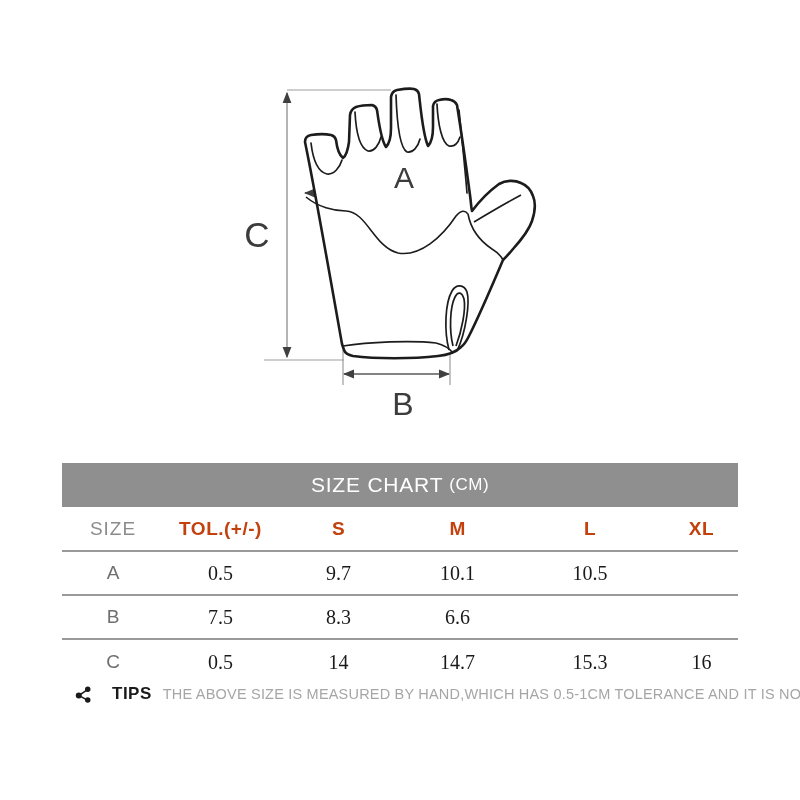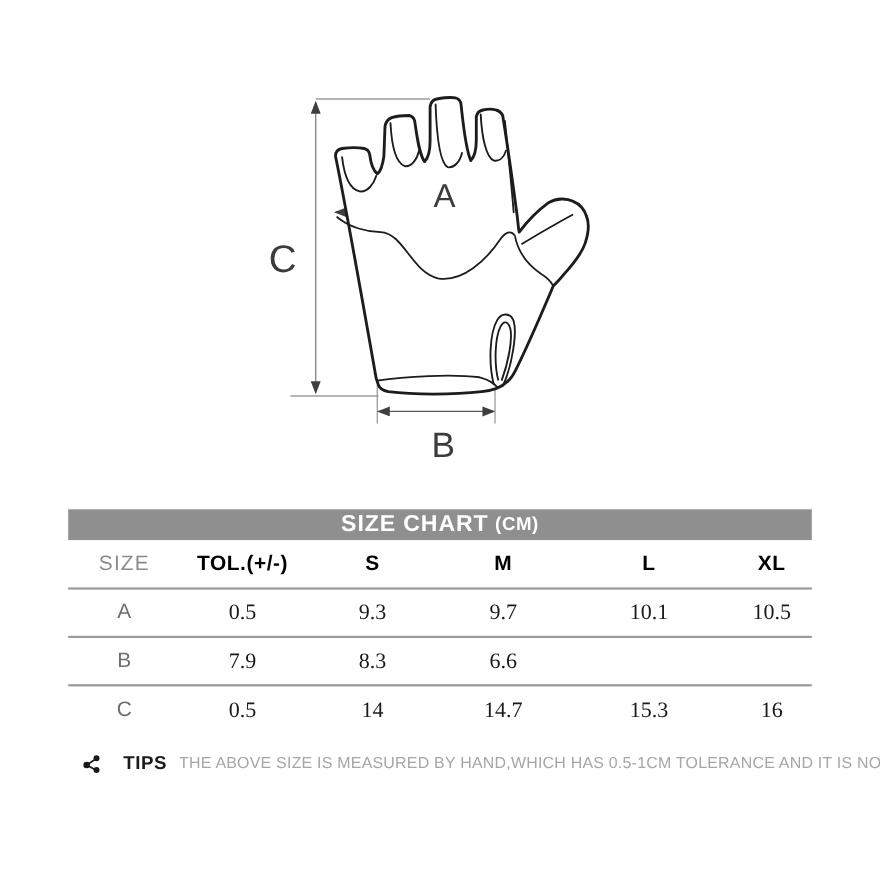--- a/index.html
+++ b/index.html
@@ -6,34 +6,34 @@
   body{
     position:relative;width:800px;height:800px;overflow:hidden;
     font-family:"Liberation Sans",sans-serif;
     -webkit-font-smoothing:antialiased;
   }
   
   .diagram{position:absolute;left:200px;top:60px;width:360px;height:372px;}
   
   .size-chart{position:absolute;left:62px;top:463px;width:676px;}
   .chart-title{
-    height:28px;background:#8f8f8f;color:#ffffff;
+    height:44px;background:#8f8f8f;color:#ffffff;
     display:flex;align-items:center;justify-content:center;
-    font-weight:bold;letter-spacing:.8px;
+    font-weight:normal;letter-spacing:.8px;
   }
   .chart-title .t-main{font-size:21px;}
   .chart-title .t-unit{font-size:17px;margin-left:6px;letter-spacing:.5px;}
   .t-row{
     display:grid;
     grid-template-columns:15.09% 16.72% 18.2% 17.01% 22.19% 10.79%;
     align-items:center;box-sizing:border-box;
   }
   .t-row > div{text-align:center;}
   .head-row{height:45px;border-bottom:2px solid #9a9a9a;}
-  .head-row .col-h{font-size:19px;font-weight:bold;color:#000000;letter-spacing:.5px;}
+  .head-row .col-h{font-size:19px;font-weight:bold;color:#c2410c;letter-spacing:.5px;}
   .head-row .col-size{font-weight:normal;color:#8c8c8c;letter-spacing:1px;}
   .data-row{height:44px;border-bottom:2px solid #9a9a9a;}
   .data-row:last-child{border-bottom:none;}
   .data-row .row-label{font-size:19px;color:#6f6f6f;}
   .data-row .val{font-size:20px;color:#1a1a1a;font-family:Liberation Serif, serif;}
   
   .tips{
     position:absolute;left:62px;top:682px;width:700px;height:24px;
     display:flex;align-items:center;
   }
@@ -134,29 +134,28 @@
     <div class="col-h">TOL.(+/-)</div>
     <div class="col-h">S</div>
     <div class="col-h">M</div>
     <div class="col-h">L</div>
     <div class="col-h">XL</div>
   </div>
 
   <div class="t-row data-row">
     <div class="row-label">A</div>
     <div class="val">0.5</div>
-    <div class="val">9.3</div>
     <div class="val">9.7</div>
     <div class="val">10.1</div>
     <div class="val">10.5</div>
   </div>
 
   <div class="t-row data-row">
     <div class="row-label">B</div>
-    <div class="val">7.9</div>
+    <div class="val">7.5</div>
     <div class="val">8.3</div>
     <div class="val">6.6</div>
   </div>
 
   <div class="t-row data-row">
     <div class="row-label">C</div>
     <div class="val">0.5</div>
     <div class="val">14</div>
     <div class="val">14.7</div>
     <div class="val">15.3</div>

